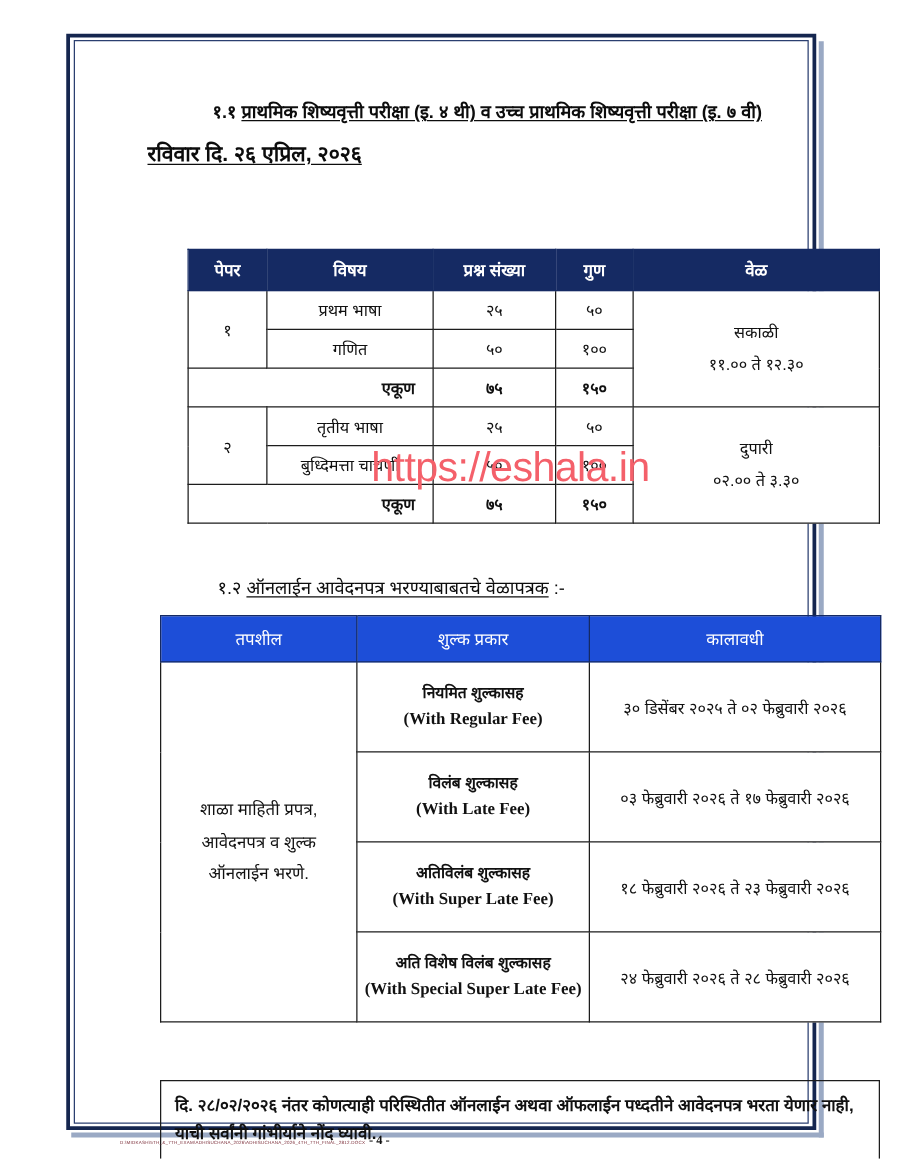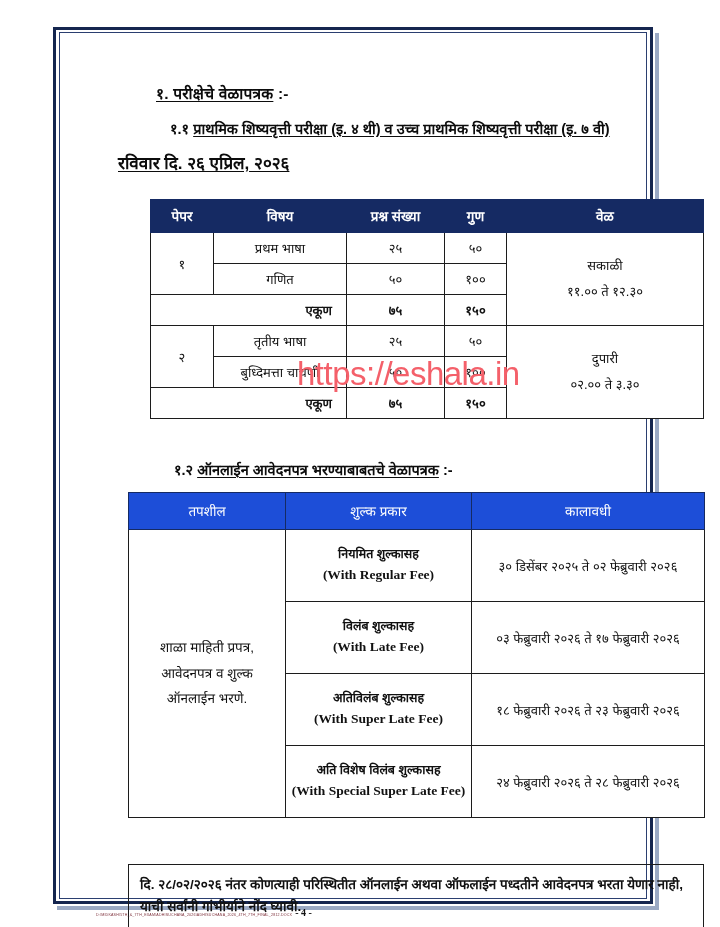--- a/index.html
+++ b/index.html
@@ -76,21 +76,21 @@
     font-weight: bold;
     color: #0c0c0c;
     text-align: left;
     margin: 13px 0 0 0;
     padding-right: 18px;
   }
   .h-date .ul { text-decoration: underline; text-underline-offset: 2px; }
 
   .h-sec2 {
     font-size: 14.5px;
-    font-weight: bold;
+    font-weight: normal;
     color: #0c0c0c;
     margin: 0 0 0 28px;
   }
   .h-sec2 .ul { text-decoration: underline; text-underline-offset: 2px; }
 
   
   table {
     border-collapse: collapse;
     table-layout: fixed;
   }
@@ -231,23 +231,20 @@
 <div id="page">
 
   <div id="page-shadow-r"></div>
   <div id="page-shadow-b"></div>
 
   <div id="page-border">
     <div id="page-border-inner"></div>
 
     <div id="content">
 
-      <div class="h-main">
-        <span class="ul">१. परीक्षेचे वेळापत्रक</span><span> :-</span>
-      </div>
 
       <div class="h-sub">
         <span>१.१</span>
         <span class="ul">प्राथमिक शिष्यवृत्ती परीक्षा (इ. ४ थी) व उच्च प्राथमिक शिष्यवृत्ती परीक्षा (इ. ७ वी)</span>
       </div>
 
       <div class="h-date">
         <span class="ul">रविवार दि. २६ एप्रिल, २०२६</span>
       </div>
 

